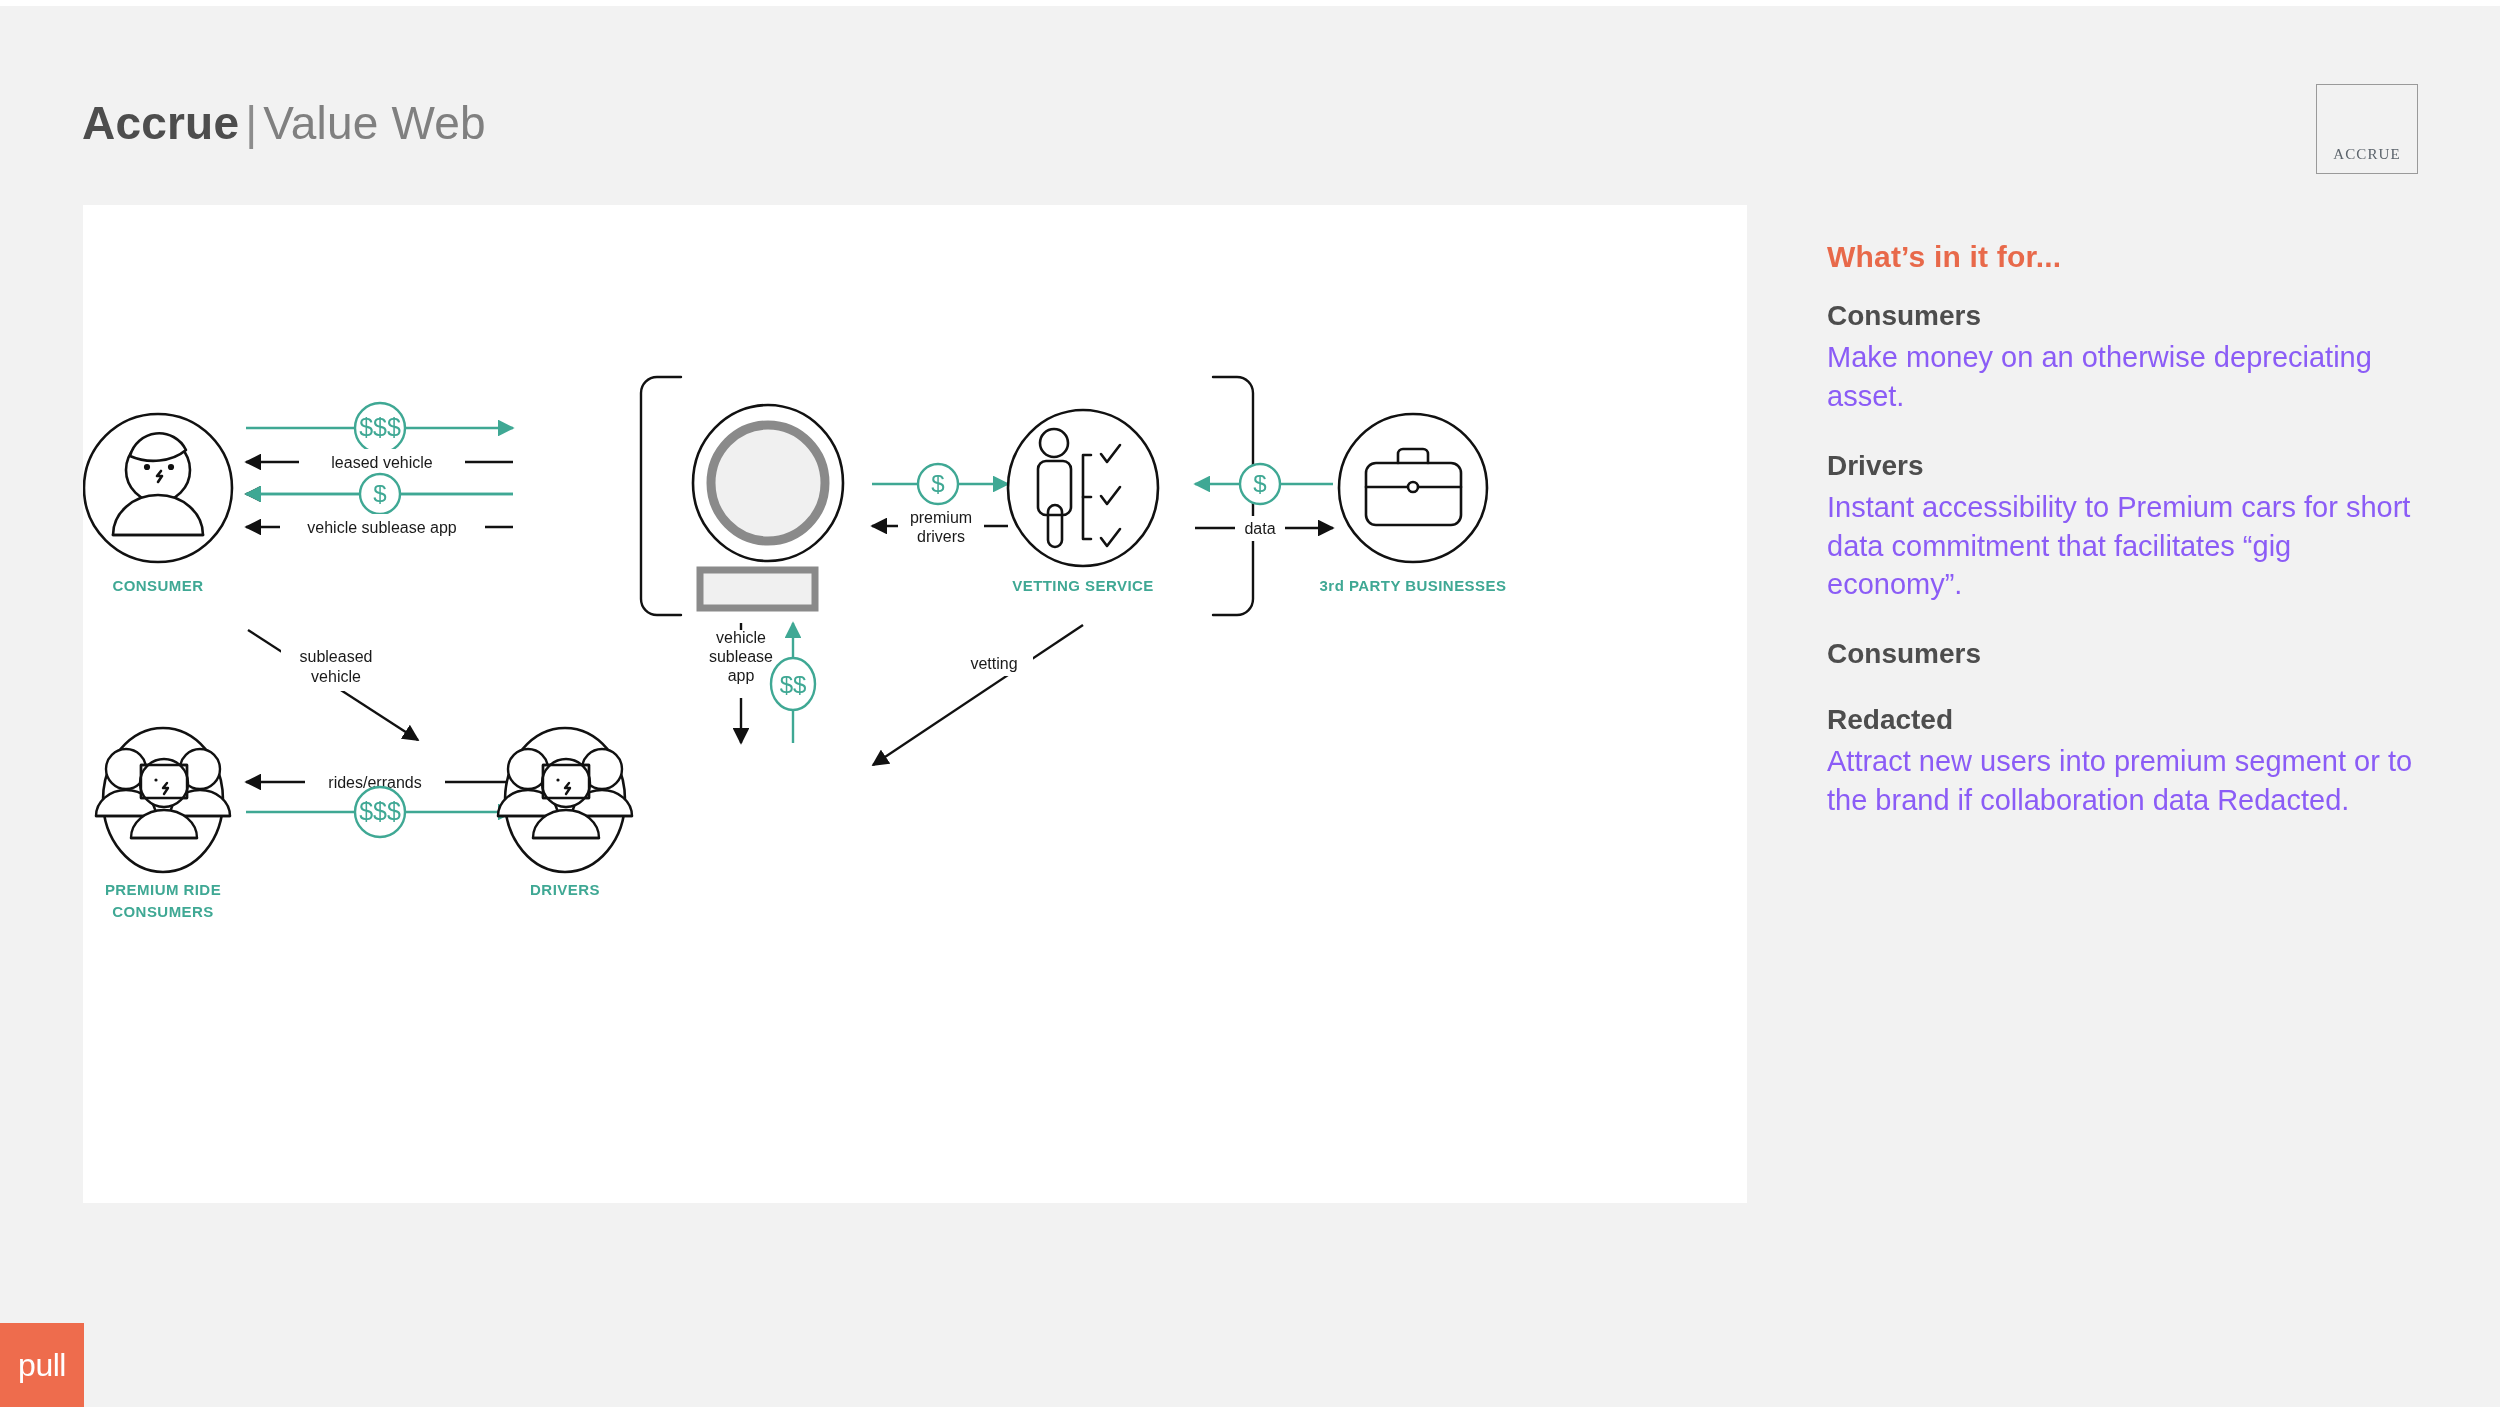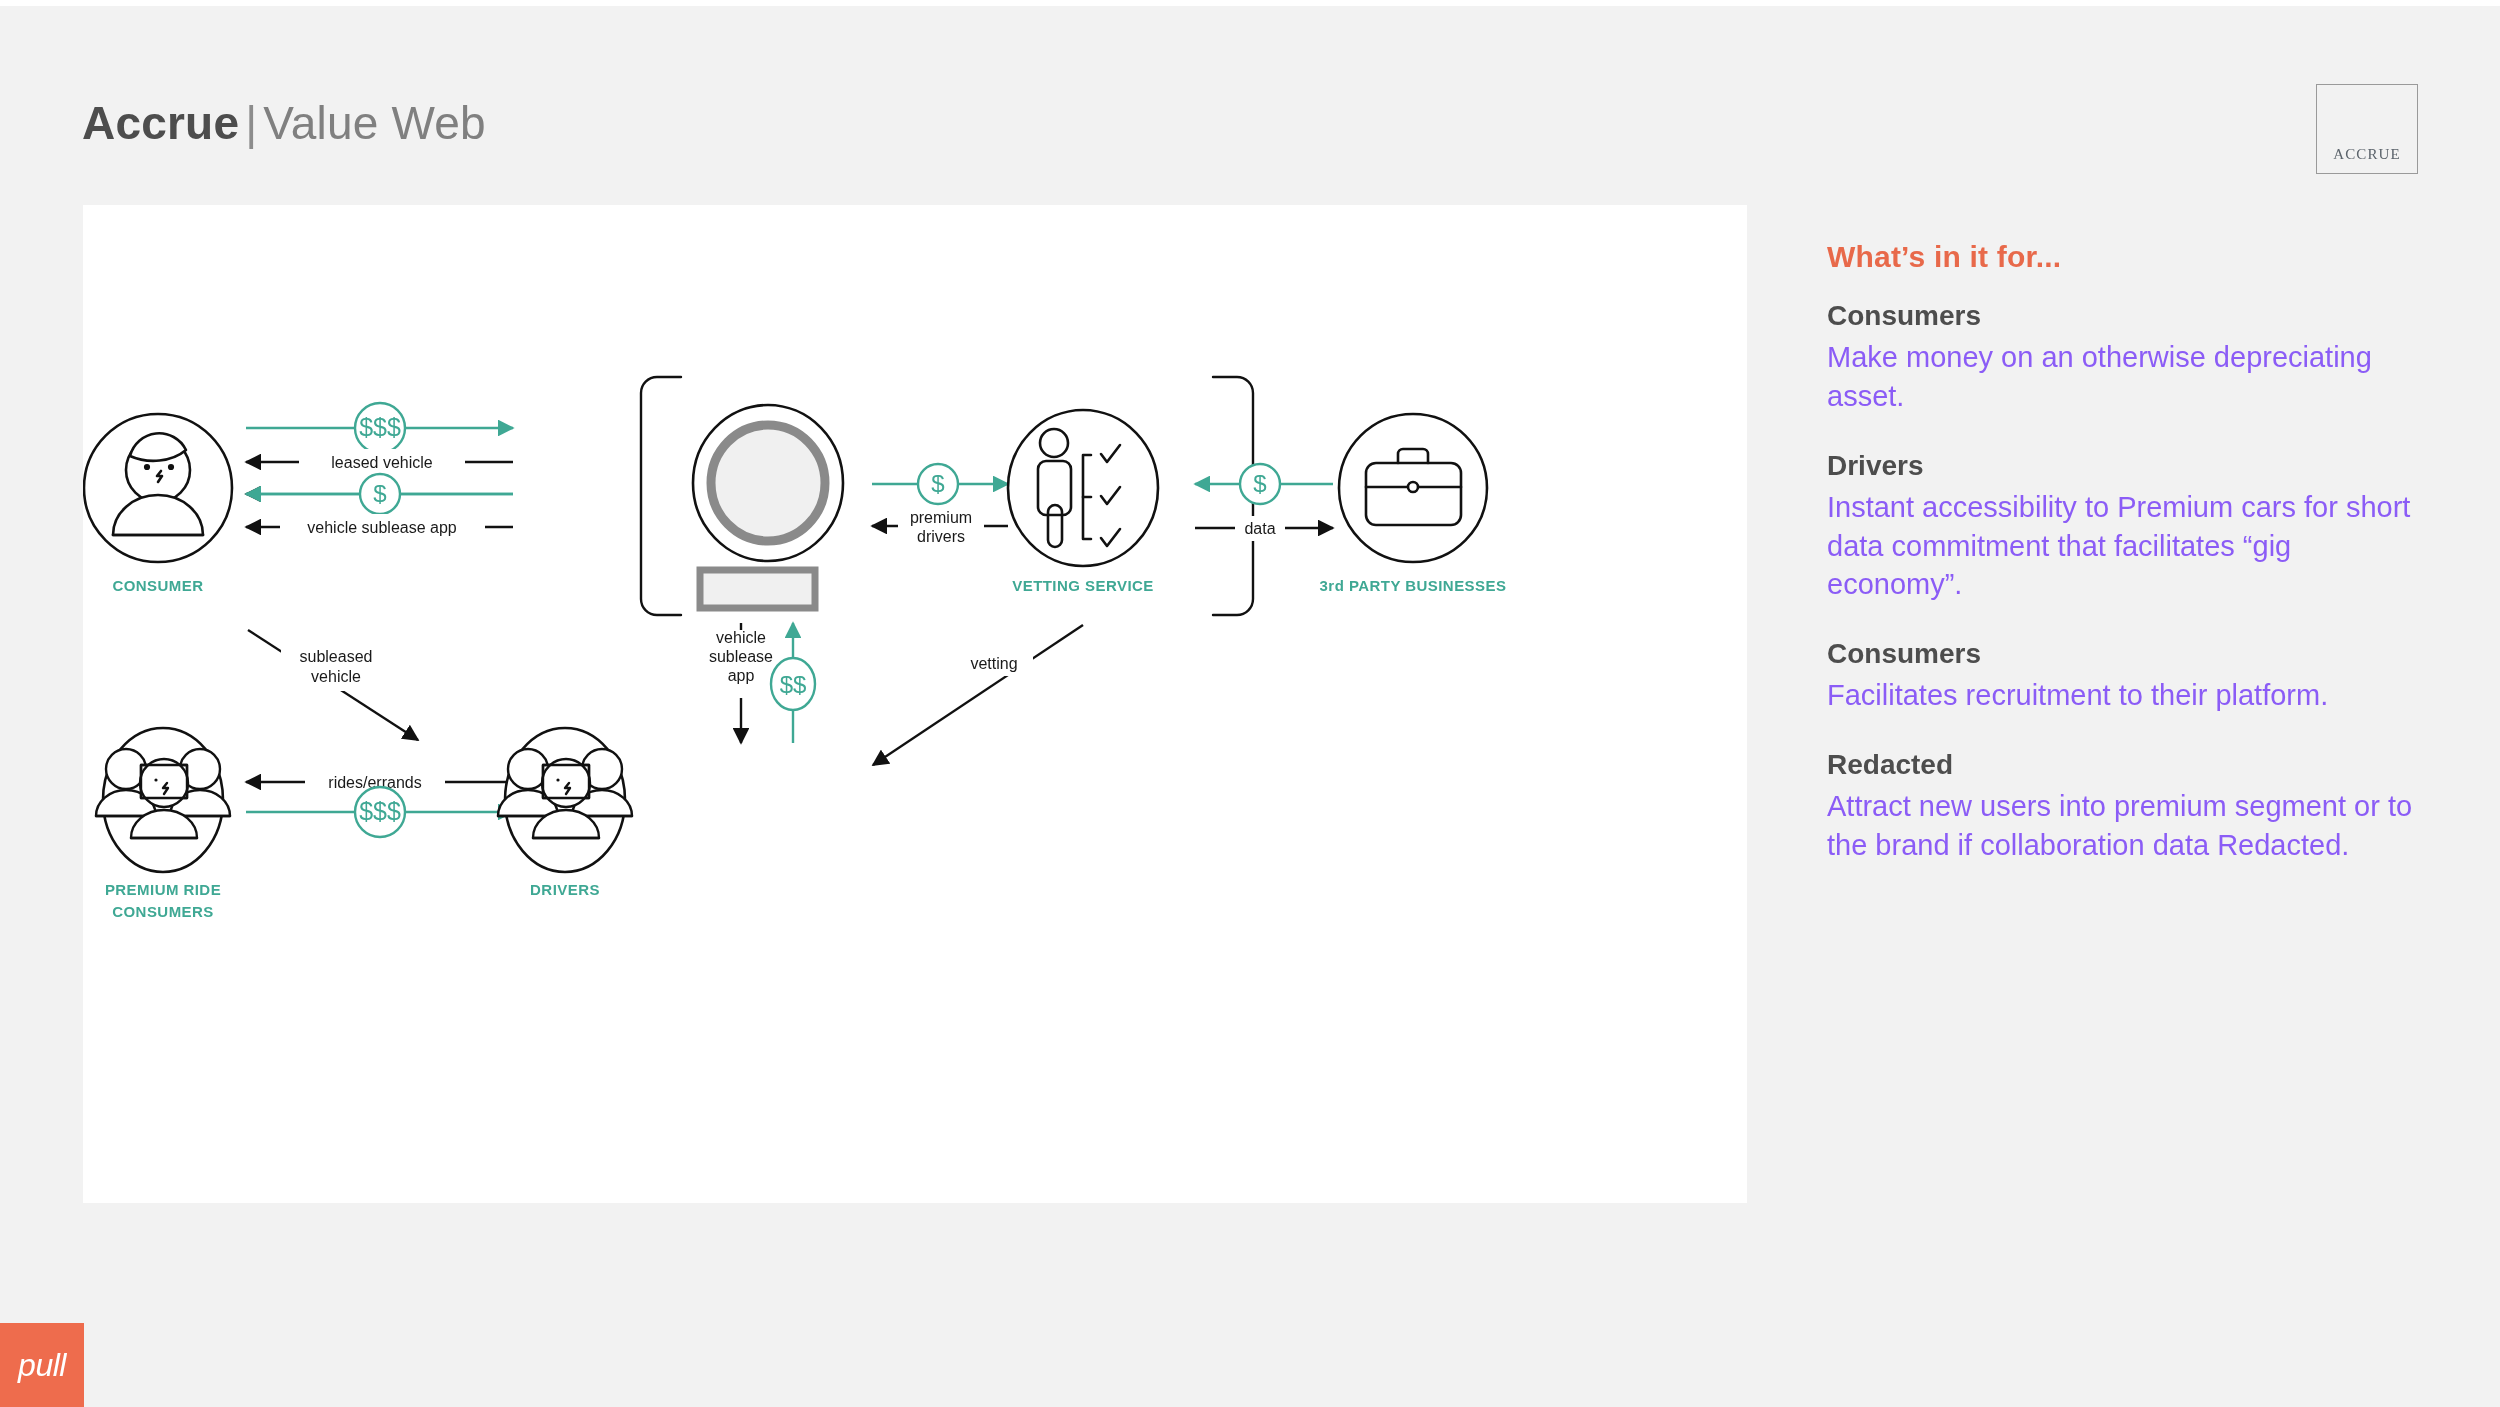--- a/index.html
+++ b/index.html
@@ -28,21 +28,21 @@
     display:flex;align-items:flex-end;justify-content:center;
   }
   .logo-box .logo-text{
     font-family:"Liberation Serif", serif;font-size:15px;color:#5b636b;
     letter-spacing:1.1px;padding-bottom:10px;
   }
 
   
   .pull-badge{
     position:absolute;left:0;bottom:0;width:84px;height:84px;background:#ee6c4d;
-    display:flex;align-items:center;justify-content:center;font-style:italic;
+    display:flex;align-items:center;justify-content:center;
   }
   .pull-badge span{color:#fff;font-size:32px;letter-spacing:-0.5px;}
 
   
   .canvas{
     position:absolute;left:83px;top:205px;width:1664px;height:998px;
     background:#ffffff;
   }
   .canvas svg{display:block;}
 
@@ -278,21 +278,20 @@
     <p class="sb-body">Make money on an otherwise depreciating asset.</p>
   </div>
 
   <div class="sb-block">
     <div class="sb-title">Drivers</div>
     <p class="sb-body">Instant accessibility to Premium cars for short data commitment that facilitates “gig economy”.</p>
   </div>
 
   <div class="sb-block">
     <div class="sb-title">Consumers</div>
-    <p class="sb-body">Facilitates recruitment to their platform.</p>
   </div>
 
   <div class="sb-block">
     <div class="sb-title">Redacted</div>
     <p class="sb-body">Attract new users into premium segment or to the brand if collaboration data Redacted.</p>
   </div>
 </div>
 
 <div class="pull-badge">
   <span>pull</span>

